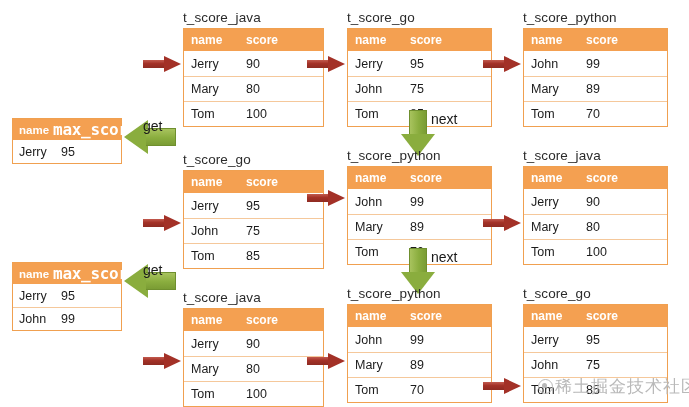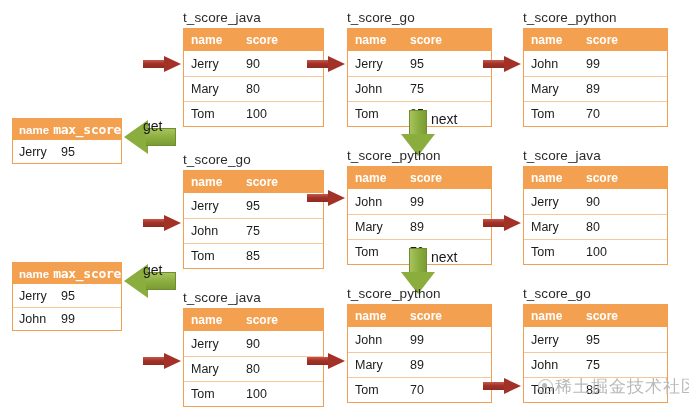--- a/index.html
+++ b/index.html
@@ -35,21 +35,21 @@
   
   .rtbl{position:absolute;}
   .rtbl-box{border:1px solid #f0a050;box-sizing:border-box;background:#fff;}
   .rrow{display:flex;height:23px;align-items:center;box-sizing:border-box;}
   .rrow.head{background:#f4a051;height:21px;color:#fff;font-size:11.5px;font-weight:700;}
   .rrow.body{border-top:1px solid #f5c89b;font-size:12.5px;color:#1c1c1c;}
   .rrow.body.first{border-top:none;}
   .rc-name{width:44px;padding-left:6px;box-sizing:border-box;}
   .rc-score{flex:1;padding-left:4px;box-sizing:border-box;}
   .rrow.head .rc-score{font-family:"DejaVu Sans Mono","Liberation Mono",monospace;
-     font-size:13px;letter-spacing:-.3px;font-weight:700;}
+     font-size:16px;letter-spacing:-.3px;font-weight:700;}
 
   
   .rarrow{position:absolute;width:38px;height:16px;}
   .rarrow .shaft{
     position:absolute;left:0;top:4px;width:23px;height:8px;
     background:linear-gradient(to bottom,#c25a4e 0%,#a33127 45%,#8e2b22 100%);
   }
   .rarrow .head{
     position:absolute;left:21px;top:0;width:0;height:0;
     border-top:8px solid transparent;border-bottom:8px solid transparent;

